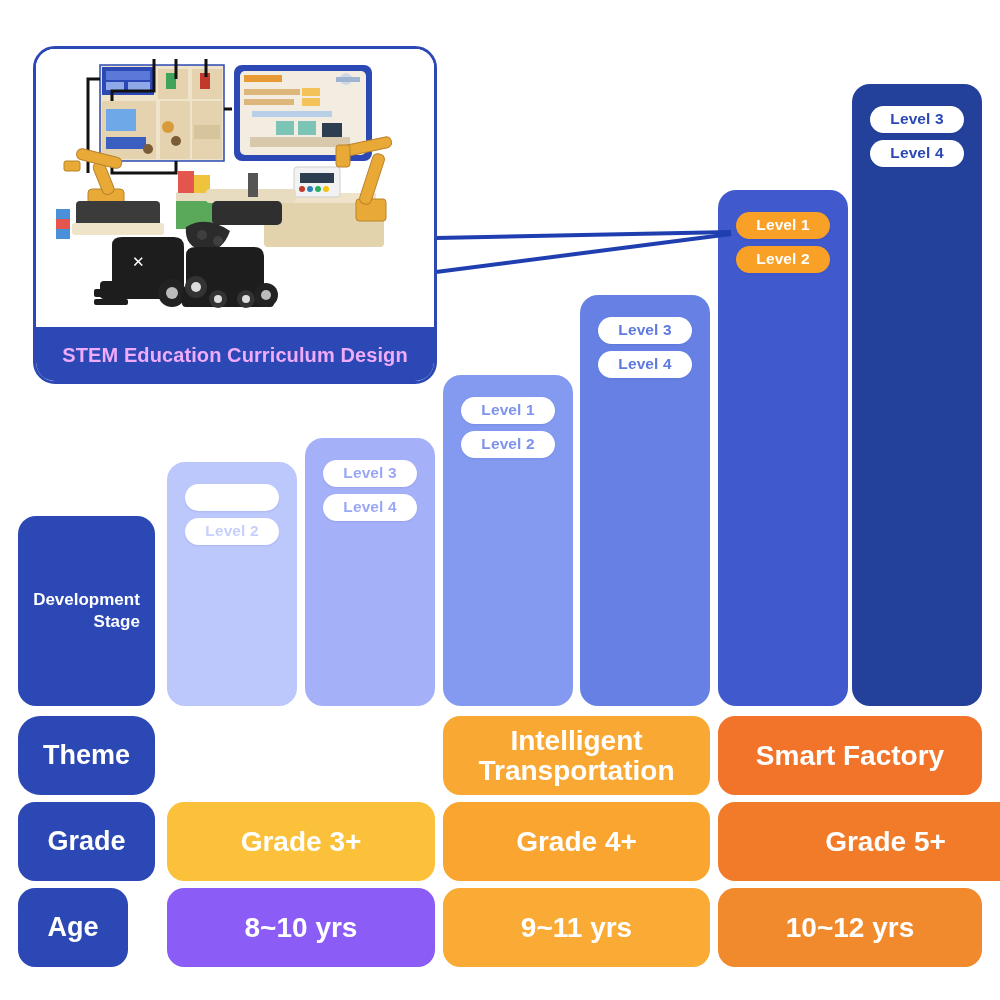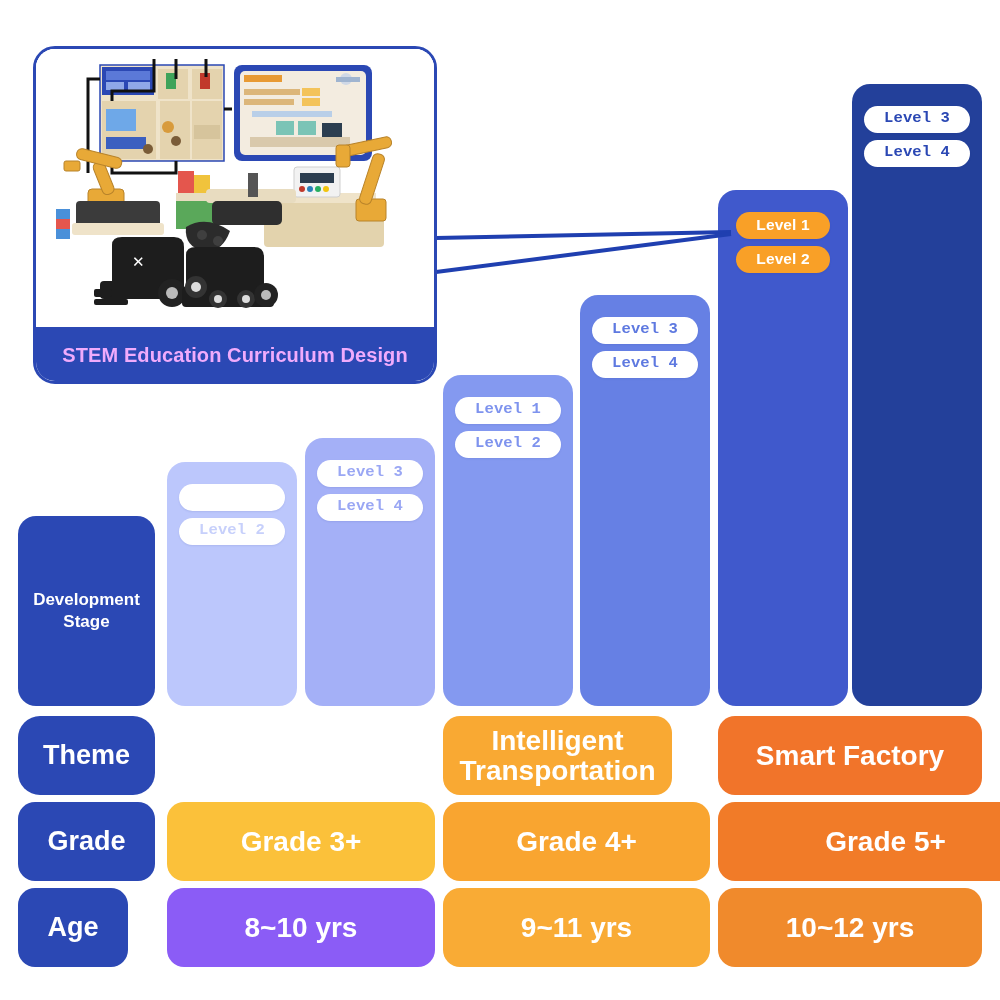--- a/index.html
+++ b/index.html
@@ -42,30 +42,30 @@
   .pill {
     border-radius: 999px;
     padding: 4px 20px 5px 20px;
     font-size: 15.5px;
     font-weight: bold;
     letter-spacing: .1px;
     line-height: 1.15;
     white-space: nowrap;
     box-shadow: 0 1px 2px rgba(30,50,140,.10);
   }
-  .pill.white { background:#ffffff;font-family:Liberation Mono, monospace; }
+  .pill.white { background:#ffffff; }
   .pill.orange { background:#F9A027; color:#ffffff; }
 
   
   #dev-stage-label {
     color: #ffffff;
     font-size: 17px;
     font-weight: bold;
     line-height: 1.32;
-    text-align: center;
+    text-align: right;
     margin: auto 0;
     padding: 0 8px;
     white-space: pre-line;
   }
 
   
   #table-region {
     position: absolute;
     left: 0;
     top: 716px;
@@ -189,21 +189,21 @@
       <div class="pills">
         <div class="pill white" style="color: rgb(43, 72, 180);">Level 3</div>
         <div class="pill white" style="color: rgb(43, 72, 180);">Level 4</div>
       </div>
     </div>
   </div>
 
 <div id="table-region">
     <div class="trow">
       <div class="cell head" style="left: 18px; width: 137px; border-radius: 22px;">Theme</div>
-      <div class="cell c2" style="left: 443px; width: 229px; background: rgb(249, 169, 51); white-space: pre-line;">Intelligent
+      <div class="cell c2" style="left: 443px; width: 267px; background: rgb(249, 169, 51); white-space: pre-line;">Intelligent
 Transportation</div>
       <div class="cell c3" style="left: 718px; width: 264px; background: rgb(241, 116, 42); white-space: pre-line;">Smart Factory</div>
     </div>
     <div class="trow">
       <div class="cell head" style="left: 18px; width: 137px;">Grade</div>
       <div class="cell c1" style="left: 167px; width: 268px; background: rgb(251, 193, 58); white-space: pre-line;">Grade 3+</div>
       <div class="cell c2" style="left: 443px; width: 267px; background: rgb(249, 165, 48); white-space: pre-line;">Grade 4+</div>
       <div class="cell c3" style="left: 718px; width: 316px; background: rgb(241, 123, 40); white-space: pre-line; padding-left: 25px;">Grade 5+</div>
     </div>
     <div class="trow">

